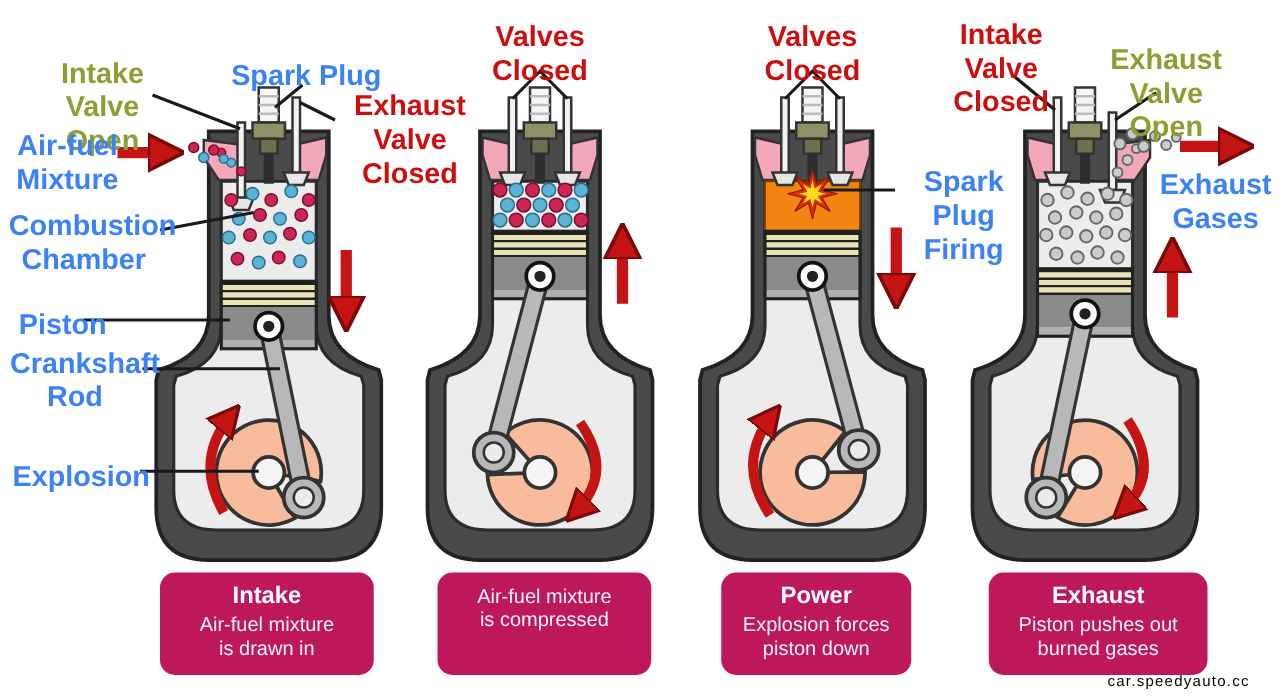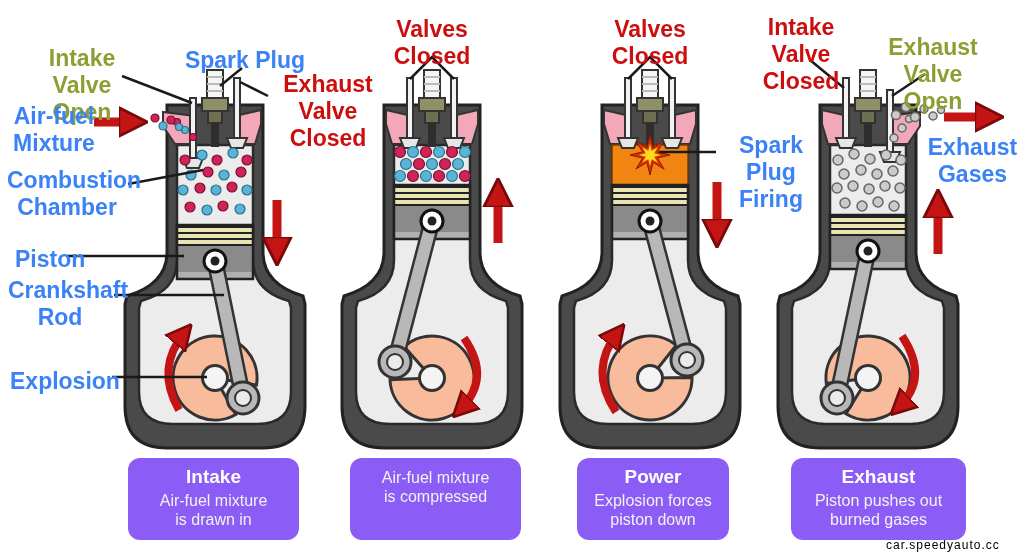--- a/index.html
+++ b/index.html
@@ -3,21 +3,21 @@
 <meta charset="utf-8">
 <style>
   html,body{margin:0;padding:0;background:#fff;}
   #canvas{position:relative;width:1024px;height:557px;background:#fff;overflow:hidden;
           font-family:"Liberation Sans",sans-serif;}
   svg.engine{position:absolute;top:60px;}
   #overlay{position:absolute;left:0;top:0;}
   .lbl{position:absolute;font-weight:bold;font-size:23px;line-height:1.18;text-align:center;
        white-space:pre-line;}
   .red{color:#cc0e0e}.olive{color:#8d9e33}.blk{color:#3b82f6}
-  .stage{position:absolute;top:458px;background:#8b5cf6;border-radius:12px;color:#fff;
+  .stage{position:absolute;top:458px;background:#be185d;border-radius:12px;color:#fff;
          text-align:center;padding:8px 4px;box-sizing:border-box;min-height:82px;}
   .stage .t{font-weight:bold;font-size:19px;line-height:1.2;}
   .stage .d{font-size:16px;line-height:1.2;color:#f2f2f2;white-space:pre-line;margin-top:2px;}
   .wm{position:absolute;left:886px;top:538px;font-size:12px;color:#000000;letter-spacing:1px;}
   .body{fill:#4a4a4a;stroke:#222;stroke-width:3}
   .cavity{fill:#ececec;stroke:#2a2a2a;stroke-width:2.5}
   .port{fill:#f2a8b8;stroke:#333;stroke-width:2}
   .dotR{fill:#cf2456;stroke:#7a1030;stroke-width:1.2}
   .dotB{fill:#5ab4d6;stroke:#2a6e8c;stroke-width:1.2}
   .dotG{fill:#cbcbcb;stroke:#666;stroke-width:1.5}

